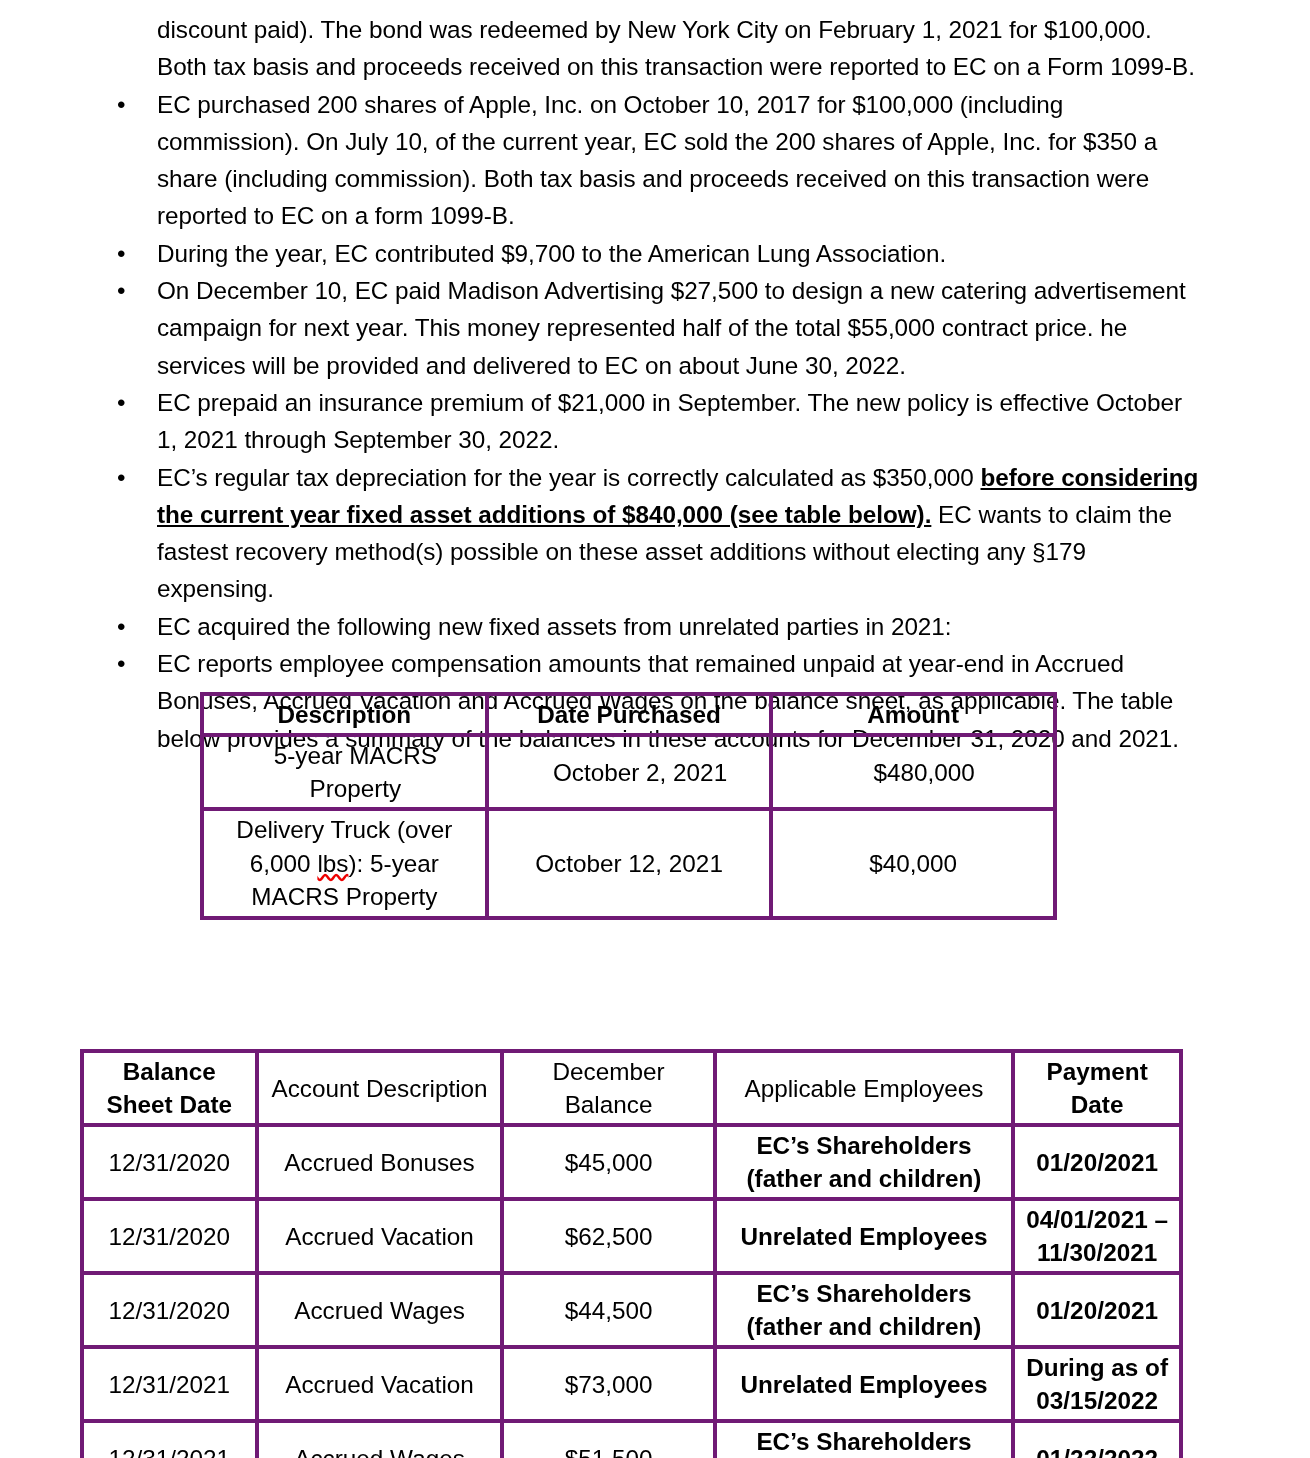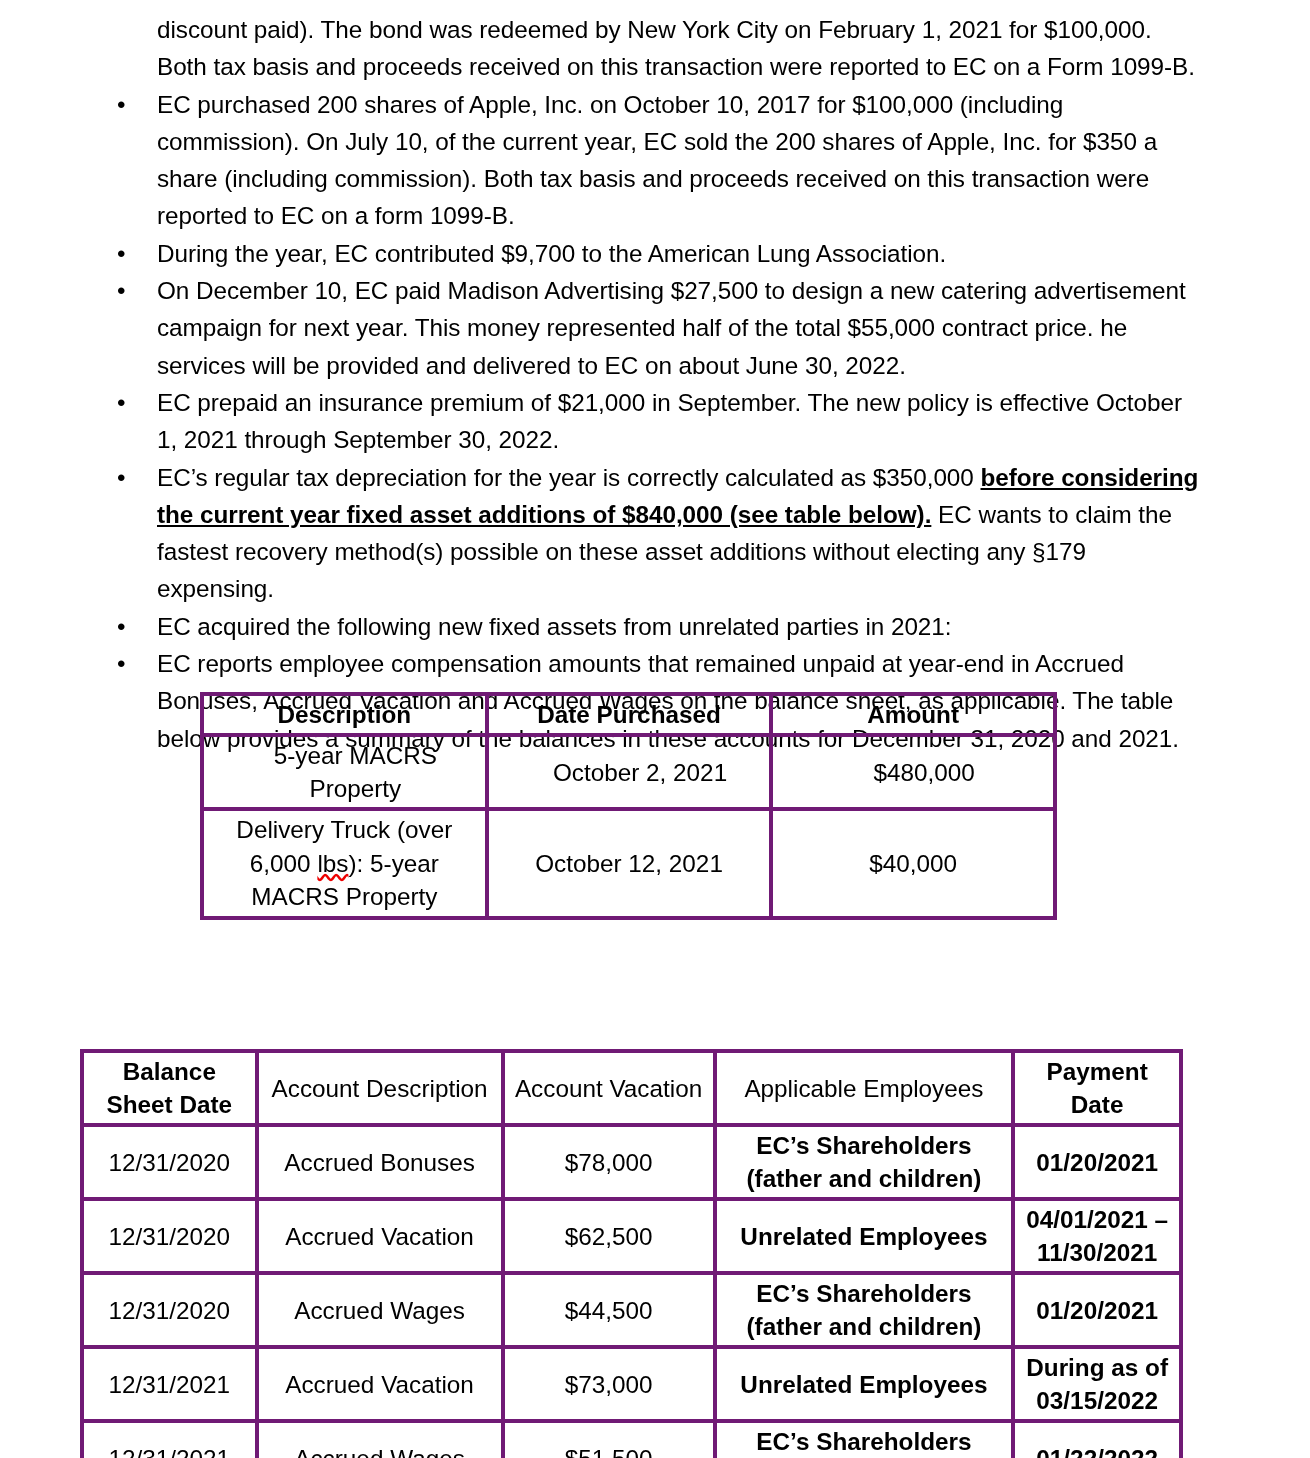--- a/index.html
+++ b/index.html
@@ -167,33 +167,33 @@
           <col class="a-emp">
           <col class="a-pay">
       </colgroup>
       <thead>
         <tr>
           <th class="two-line">
             <div>Balance</div>
             <div>Sheet Date</div>
           </th>
           <th>Account Description</th>
-          <th>Account Vacation</th>
+          <th>December Balance</th>
           <th>Applicable Employees</th>
           <th class="two-line">
             <div>Payment</div>
             <div>Date</div>
           </th>
         </tr>
       </thead>
       <tbody id="accruals-body">
           <tr>
             <td>12/31/2020</td>
             <td>Accrued Bonuses</td>
-            <td>$78,000</td>
+            <td>$45,000</td>
             <td class="two-line">
               <div>EC’s Shareholders</div>
               <div>(father and children)</div>
             </td>
             <td class="two-line">
               <div>01/20/2021</div>
             </td>
           </tr>
           <tr>
             <td>12/31/2020</td>

